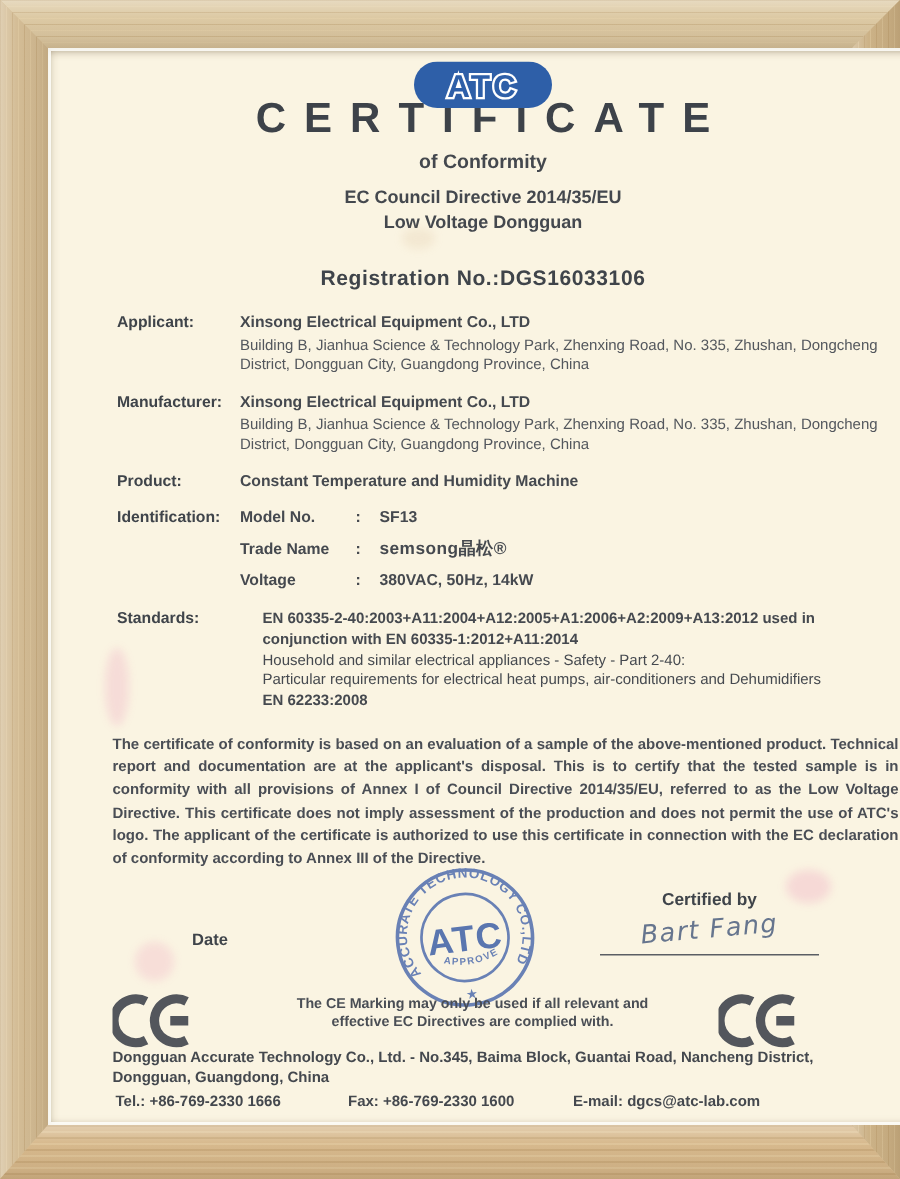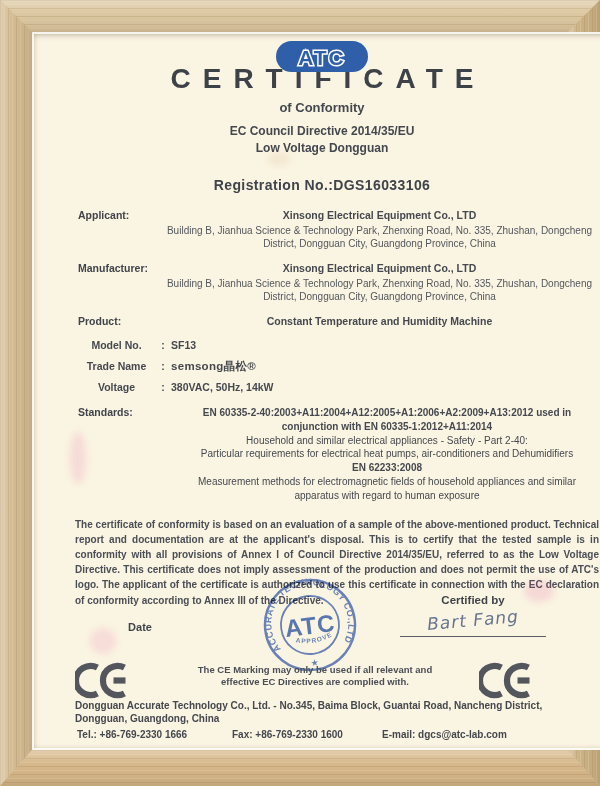--- a/index.html
+++ b/index.html
@@ -44,21 +44,21 @@
   .logo-wrap{position:relative;z-index:2;height:31px;}
   .cert-title{margin-top:-9px;position:relative;z-index:1;font-weight:bold;font-size:28px;
     letter-spacing:12px;padding-left:12px;color:#3d4249;}
   .subtitle{margin-top:5px;font-weight:bold;font-size:13px;color:#44484e;}
   .directive{margin-top:8px;font-weight:bold;font-size:12px;line-height:17px;color:#44484e;}
   .registration{margin-top:20px;font-weight:bold;font-size:14px;letter-spacing:.4px;color:#3f444a;}
   
   .fields{margin-top:16px;padding:0 13px 0 46px;font-size:10.5px;}
   .row{display:flex;margin-bottom:12px;}
   .lbl{width:82px;flex:none;font-weight:bold;color:#3f444a;}
-  .val{flex:1;text-align:center;}
+  .val{flex:1;}
   .company{font-weight:bold;}
   .addr{font-size:10px;line-height:13px;margin-top:3px;color:#53575d;}
   .id-row{display:flex;line-height:13px;margin-bottom:8px;}
   .k{width:77px;flex:none;font-weight:bold;}
   .c{width:16px;flex:none;font-weight:bold;}
   .brand{font-weight:bold;font-size:11.5px;letter-spacing:.3px;}
   .std-line{font-size:10px;line-height:13.8px;}
   .b{font-weight:bold;}
   
   .statement{margin:14px 13px 0 43px;font-size:10px;font-weight:bold;line-height:15.2px;
@@ -137,20 +137,21 @@
         <div class="addr">Building B, Jianhua Science &amp; Technology Park, Zhenxing Road, No. 335, Zhushan, Dongcheng District, Dongguan City, Guangdong Province, China</div>
       </div>
     </div>
 
     <div class="row">
       <div class="lbl">Product:</div>
       <div class="val company">Constant Temperature and Humidity Machine</div>
     </div>
 
     <div class="row" style="margin-bottom:4px;">
+      <div class="lbl">Identification:</div>
       <div class="val">
         <div class="id-row">
           <span class="k">Model No.</span>
           <span class="c">:</span>
           <span class="b">SF13</span>
         </div>
         <div class="id-row">
           <span class="k">Trade Name</span>
           <span class="c">:</span>
           <span class="brand">semsong晶松®</span>
@@ -163,21 +164,20 @@
       </div>
     </div>
 
     <div class="row" style="margin-bottom:0;gap:15px;">
       <div class="lbl">Standards:</div>
       <div class="val">
         <div class="std-line b">EN 60335-2-40:2003+A11:2004+A12:2005+A1:2006+A2:2009+A13:2012 used in conjunction with EN 60335-1:2012+A11:2014</div>
         <div class="std-line">Household and similar electrical appliances - Safety - Part 2-40:</div>
         <div class="std-line">Particular requirements for electrical heat pumps, air-conditioners and Dehumidifiers</div>
         <div class="std-line b">EN 62233:2008</div>
-        <div class="std-line">Measurement methods for electromagnetic fields of household appliances and similar apparatus with regard to human exposure</div>
       </div>
     </div>
   </div>
 
   <div class="statement">The certificate of conformity is based on an evaluation of a sample of the above-mentioned product. Technical report and documentation are at the applicant's disposal. This is to certify that the tested sample is in conformity with all provisions of Annex I of Council Directive 2014/35/EU, referred to as the Low Voltage Directive. This certificate does not imply assessment of the production and does not permit the use of ATC's logo. The applicant of the certificate is authorized to use this certificate in connection with the EC declaration of conformity according to Annex III of the Directive.</div>
 
   <div class="bottom">
 
     <svg class="seal" viewBox="0 0 96 96">
       <g transform="rotate(-7 48 48)" fill="none" stroke="#5b7ac8">

